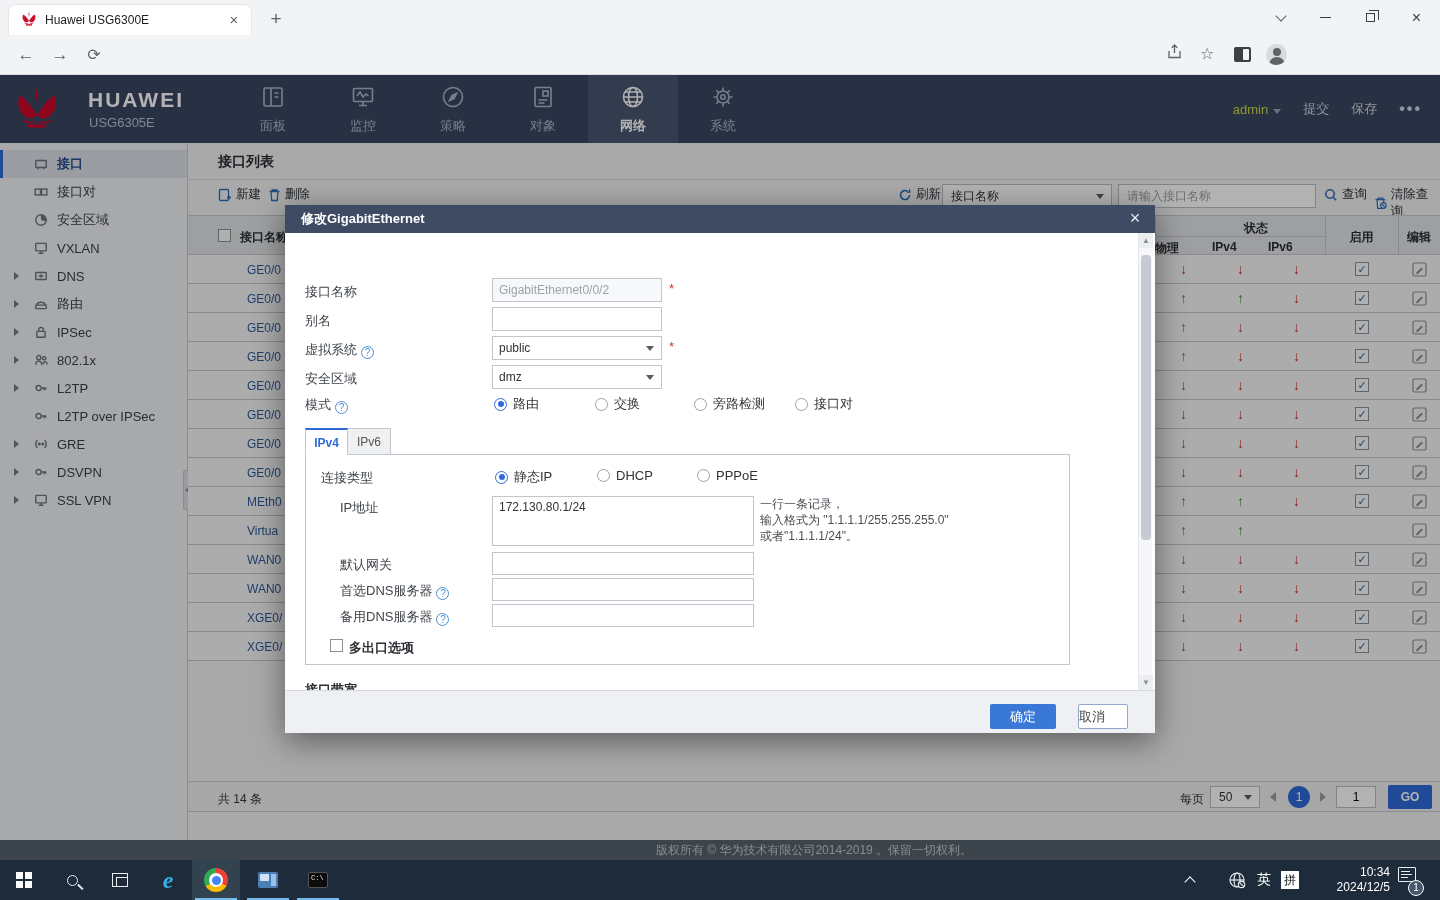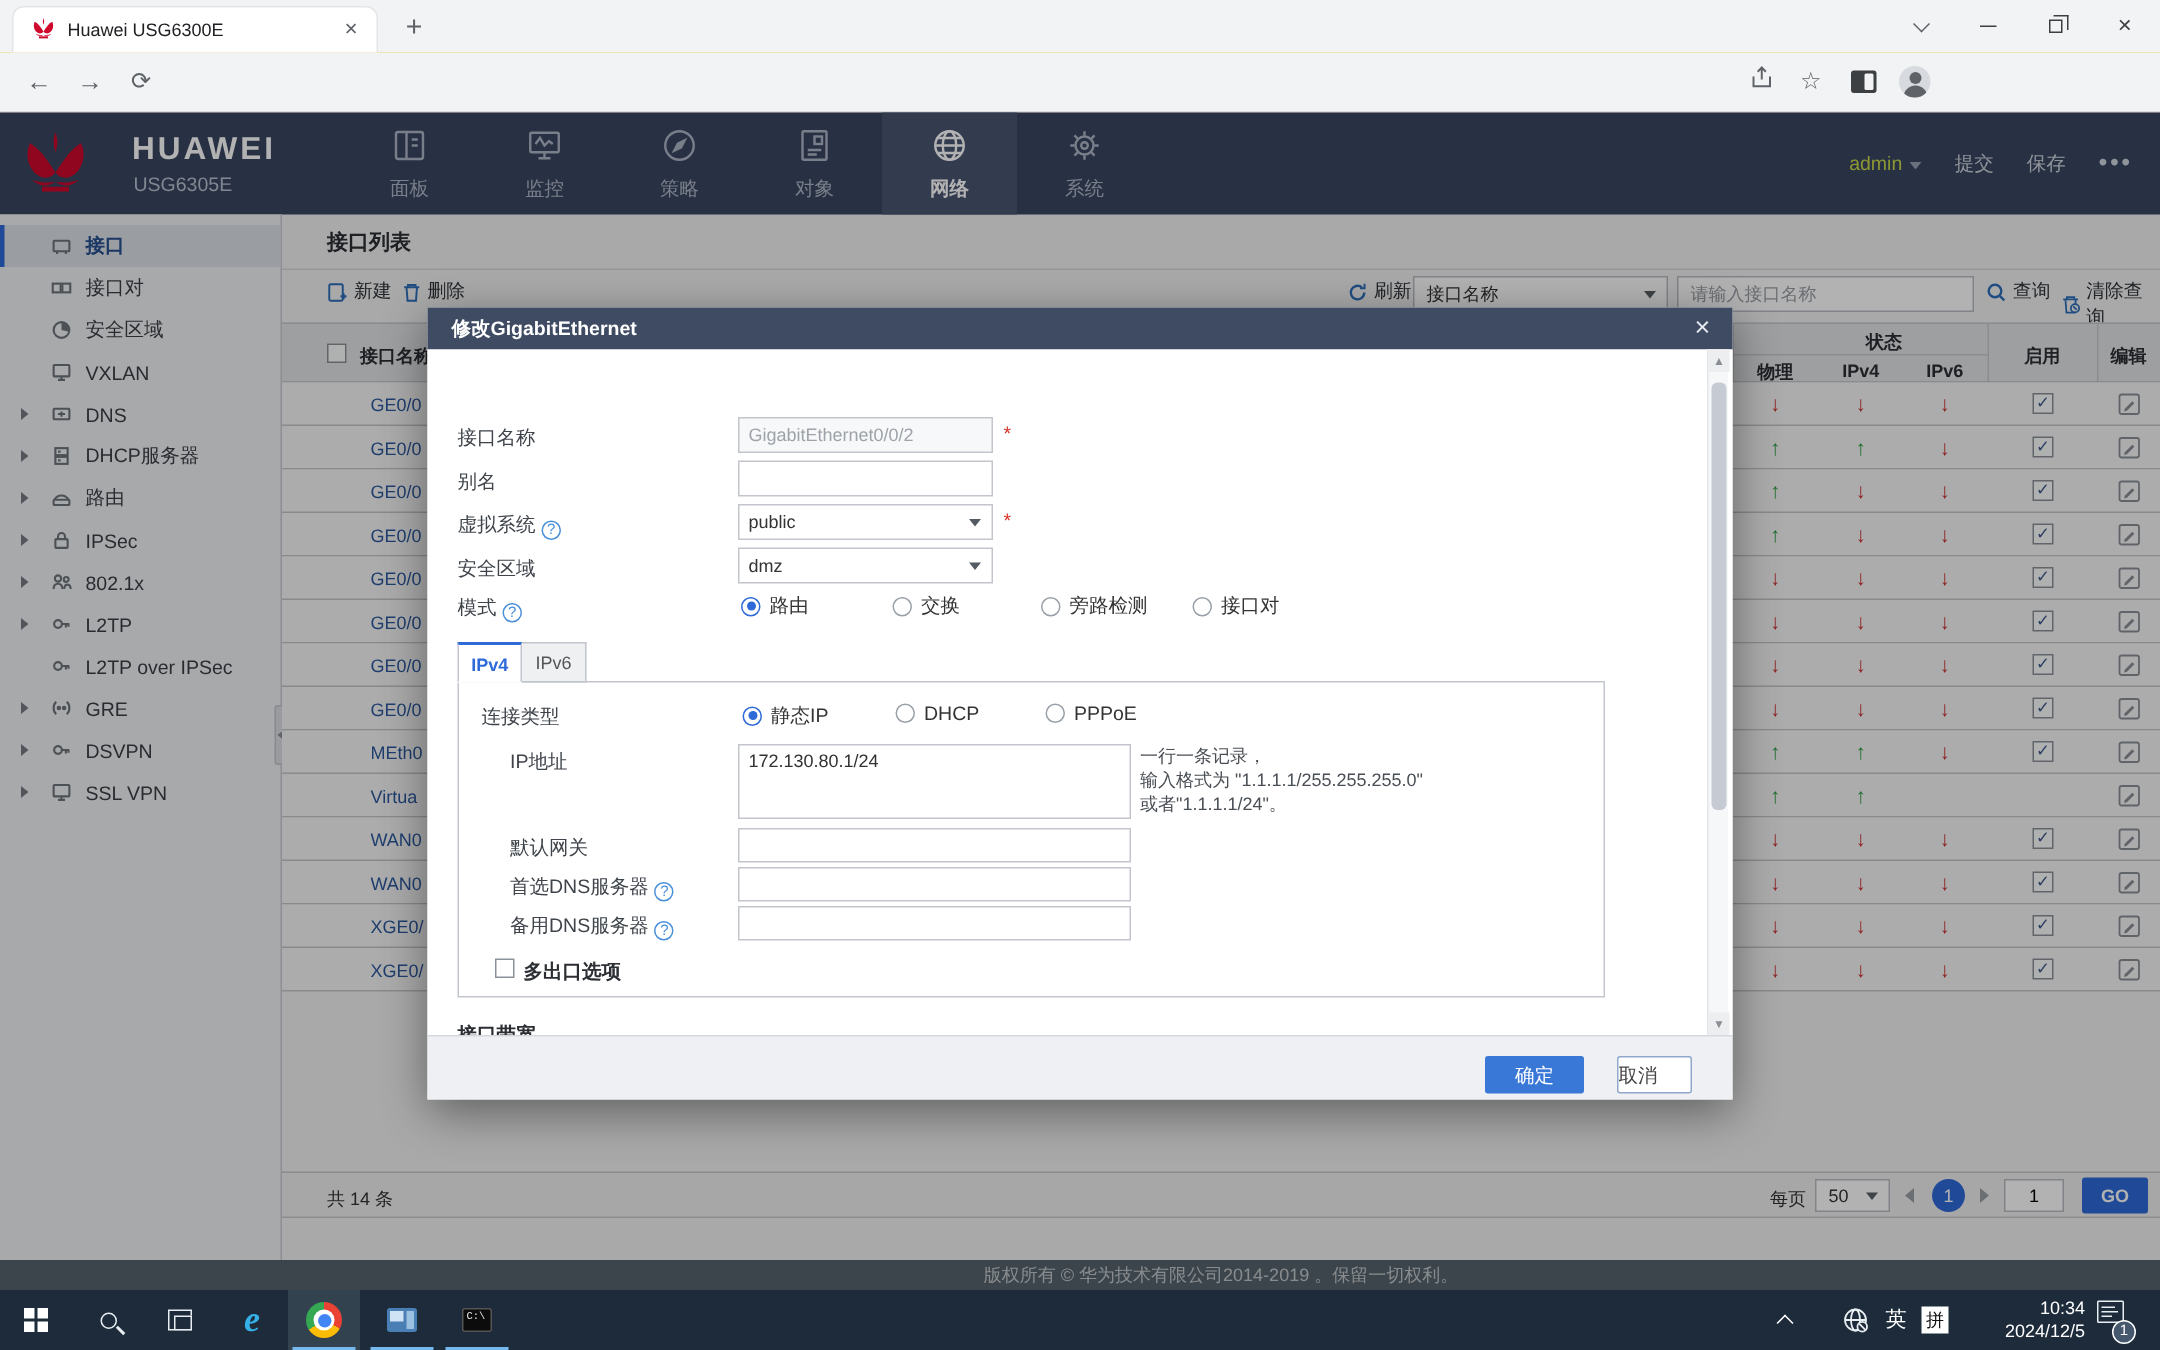--- a/index.html
+++ b/index.html
@@ -74,21 +74,21 @@
   .selectbox .caret { position:absolute; right:7px; width:0; height:0; border-left:4px solid transparent; border-right:4px solid transparent; border-top:5px solid #5a6068; }
   .searchinput { position:absolute; border:1px solid #b9bdc4; background:#fff; font-size:12px; color:#333; padding:0 8px; font-family:inherit; }
   .searchinput::placeholder { color:#9aa0a6; }
 
   .thead { position:absolute; left:0; top:72px; width:1252px; height:40px; background:#e2e4e6; border-top:1px solid #c6c9cd; border-bottom:1px solid #c6c9cd; font-size:12px; color:#2b2e33; font-weight:bold; }
   .th-cb { position:absolute; left:30px; top:13px; width:13px; height:13px; border:1px solid #8b9199; background:#fbfcfd; }
   .th-name { position:absolute; left:52px; top:13px; }
   .vline { position:absolute; top:0; width:1px; height:40px; background:#c6c9cd; }
   .th-status { position:absolute; left:967px; width:170px; top:4px; text-align:center;margin-left:16px; }
   .th-status-line { position:absolute; left:967px; top:20px; width:170px; height:1px; background:#c6c9cd; }
-  .th-sub { position:absolute; top:24px; width:57px; text-align:center; }
+  .th-sub { position:absolute; top:24px; width:57px; }
   .th-mid { position:absolute; top:13px; text-align:center; }
 
   .rows { position:absolute; left:0; top:112px; width:1252px; }
   .trow { position:relative; height:29px; background:#f7f7f8; border-bottom:1px solid #c3c6ca; }
   .cell-name { position:absolute; left:59px; top:8px; font-size:12px; color:#2d5a9e; white-space:nowrap; overflow:hidden; width:220px; }
   .cell-arrow { position:absolute; top:6px; width:57px; text-align:center; font-size:14px; font-weight:bold; }
   .arrow-up { color:#2f9e44; } .arrow-down { color:#cc3333; }
   .cell-cb { position:absolute; left:1167px; top:7px; width:14px; height:14px; border:1px solid #8b9199; background:#fbfcfd; color:#3f5a8c; font-size:11px; line-height:13px; text-align:center; }
   .cell-edit { position:absolute; left:1224px; top:7px; width:15px; height:15px; }
 
@@ -330,29 +330,20 @@
           <span class="side-caret"></span>
           <span class="side-ic"><svg width="14" height="14" viewBox="0 0 12 12" fill="none" stroke="#6e747c" stroke-width="1.2">
               <rect x="1.5" y="3" width="9" height="6" rx="0.5"></rect>
               <path d="M4 6h4M6 4.5v3"></path>
             </svg></span>
           <span class="side-label">DNS</span>
         </div>
         <div class="side-item">
           <span class="side-caret"></span>
           <span class="side-ic"><svg width="14" height="14" viewBox="0 0 12 12" fill="none" stroke="#6e747c" stroke-width="1.2">
-              <rect x="2.5" y="1.5" width="7" height="4"></rect>
-              <rect x="2.5" y="6.5" width="7" height="4"></rect>
-              <path d="M4 3.5h1.5M4 8.5h1.5"></path>
-            </svg></span>
-          <span class="side-label">DHCP服务器</span>
-        </div>
-        <div class="side-item">
-          <span class="side-caret"></span>
-          <span class="side-ic"><svg width="14" height="14" viewBox="0 0 12 12" fill="none" stroke="#6e747c" stroke-width="1.2">
               <path d="M2 7a4.5 4.5 0 0 1 8 0"></path>
               <rect x="1.5" y="7" width="9" height="3" rx="0.5"></rect>
             </svg></span>
           <span class="side-label">路由</span>
         </div>
         <div class="side-item">
           <span class="side-caret"></span>
           <span class="side-ic"><svg width="14" height="14" viewBox="0 0 12 12" fill="none" stroke="#6e747c" stroke-width="1.2">
               <rect x="2.5" y="5.5" width="7" height="5" rx="0.5"></rect>
               <path d="M4 5.5V4a2 2 0 0 1 4 0v1.5"></path>

